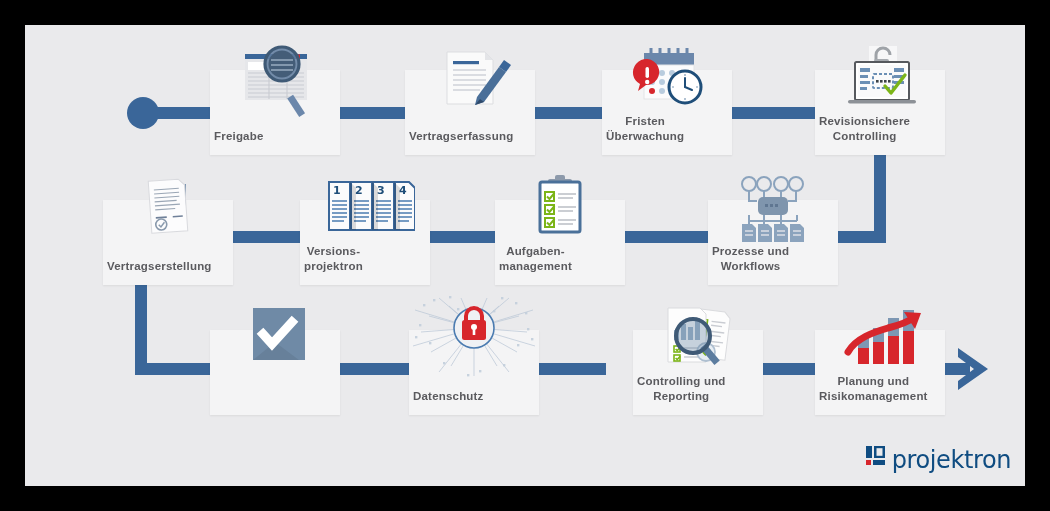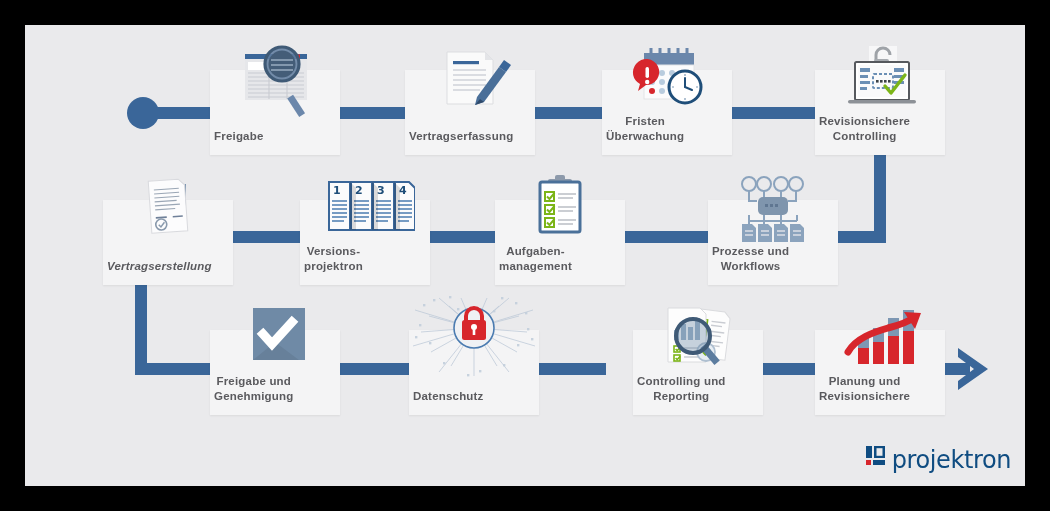--- a/index.html
+++ b/index.html
@@ -223,21 +223,21 @@
               <rect x="56" y="38" width="2.6" height="2.6"></rect>
             </g>
           <path d="M53 44 l6 7 l14 -18" fill="none" stroke="#7cb518" stroke-width="3.4" stroke-linecap="round" stroke-linejoin="round"></path>
           <rect x="16" y="58" width="68" height="3.6" rx="1.8" fill="#8d9197"></rect>
         </svg>
       </div>
       <div class="label">Revisionsichere
 Controlling</div>
     </div>
 
-    <div class="node" style="left:78px;top:175px;width:130px;height:85px;font-style:italic;">
+    <div class="node" style="left:78px;top:175px;width:130px;height:85px;">
       <div class="icon-wrap" style="top:-28px;">
         <svg width="96" height="76" viewBox="0 0 96 76">
           <rect x="40" y="12" width="26" height="46" fill="#7d95b0"></rect>
           <path d="M30 8 h30 l6 6 v46 h-36 z" fill="#fcfcfd" stroke="#d9dade" transform="rotate(-4 48 34)"></path>
           <g transform="rotate(-4 48 34)">
             <g stroke="#9aa6b5" stroke-width="1.1">
               <line x1="35" y1="17" x2="60" y2="17"></line>
                 <line x1="35" y1="21" x2="60" y2="21"></line>
               <line x1="35" y1="25" x2="60" y2="25"></line>
                 <line x1="35" y1="29" x2="57" y2="29"></line>
@@ -384,22 +384,20 @@
     </div>
 
     <div class="node" style="left:185px;top:305px;width:130px;height:85px;">
       <div class="icon-wrap" style="top:-28px;">
         <svg width="96" height="76" viewBox="0 0 96 76">
           <rect x="26" y="6" width="52" height="52" fill="#6f8aa6"></rect>
           <path d="M48 40 l24 18 h-46 z" fill="#000" opacity="0.07"></path>
           <path d="M36 32 l9 10 l20 -22" fill="none" stroke="#fff" stroke-width="9" stroke-linecap="square" stroke-linejoin="miter"></path>
         </svg>
       </div>
-      <div class="label">Freigabe und
-Genehmigung</div>
     </div>
 
     <div class="node" style="left:384px;top:305px;width:130px;height:85px;">
       <div class="icon-wrap" style="top:-40px;">
         <svg width="130" height="100" viewBox="0 0 130 100">
           <g stroke="#b9c6d6" stroke-width="0.85" fill="none" opacity="0.85">
             <path d="M65 38 L40 16"></path>
               <path d="M65 38 L20 26"></path>
               <path d="M65 38 L12 42"></path>
               <path d="M65 38 L22 62"></path>
@@ -515,21 +513,21 @@
             <rect x="28" y="44" width="11" height="16"></rect>
             <rect x="43" y="38" width="11" height="22"></rect>
             <rect x="58" y="32" width="11" height="28"></rect>
             <rect x="73" y="27" width="11" height="33"></rect>
           </g>
           <path d="M18 48 C26 34, 44 28, 58 24 C70 21, 78 18, 85 13" fill="none" stroke="#d7262c" stroke-width="7" stroke-linecap="round"></path>
           <path d="M74 8 l17 1 l-6 16 z" fill="#d7262c"></path>
         </svg>
       </div>
       <div class="label">Planung und
-Revisionsichere</div>
+Risikomanagement</div>
     </div>
 
     <div id="logo">
       <div class="mark">
         <svg width="19" height="19" viewBox="0 0 19 19">
           <rect x="0" y="0" width="6" height="12" fill="#0f4c81"></rect>
           <rect x="8" y="0" width="11" height="12" fill="#0f4c81"></rect>
           <rect x="10.5" y="2.2" width="6" height="7.6" fill="#eaeaec"></rect>
           <rect x="0" y="14" width="5" height="5" fill="#d7262c"></rect>
           <rect x="7" y="14" width="12" height="5" fill="#0f4c81"></rect>

